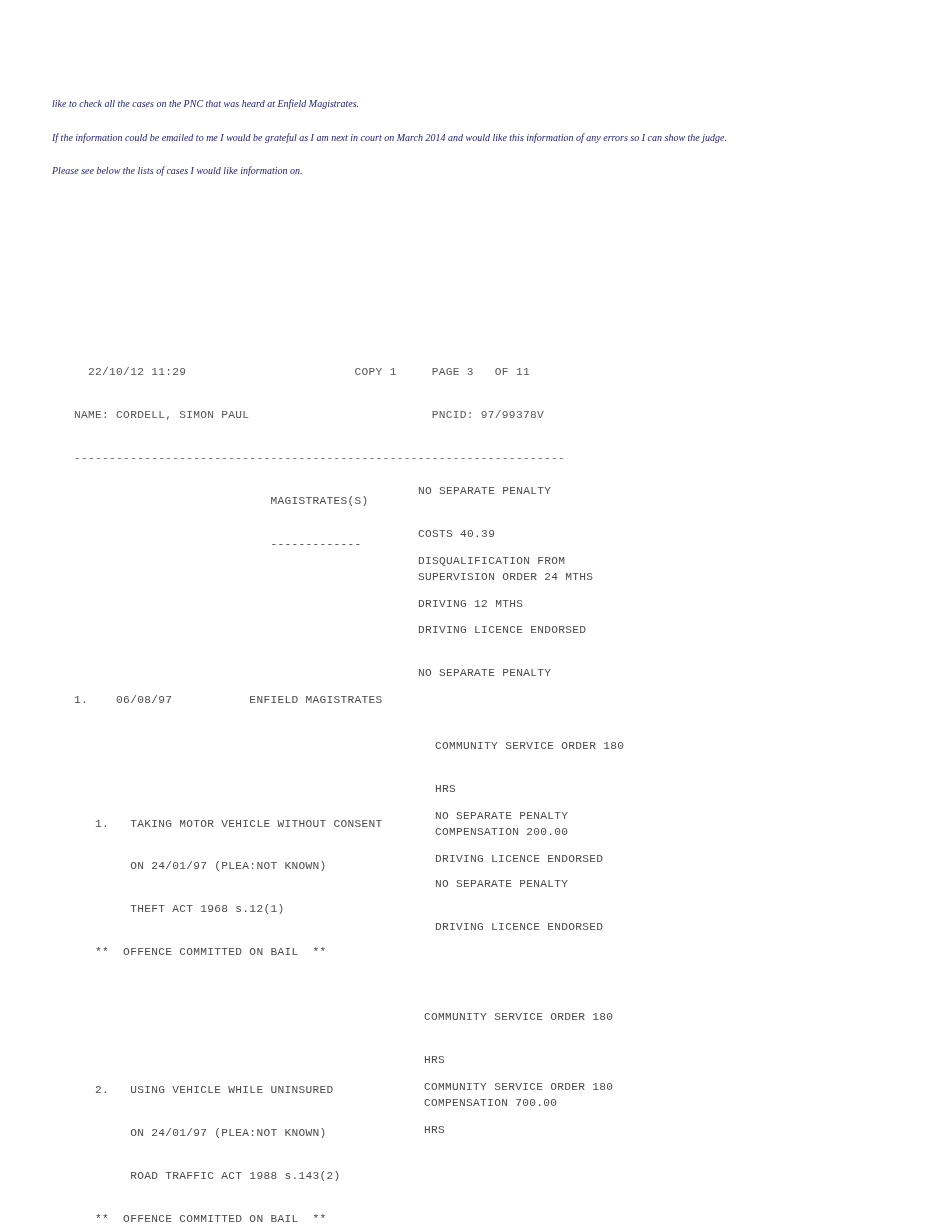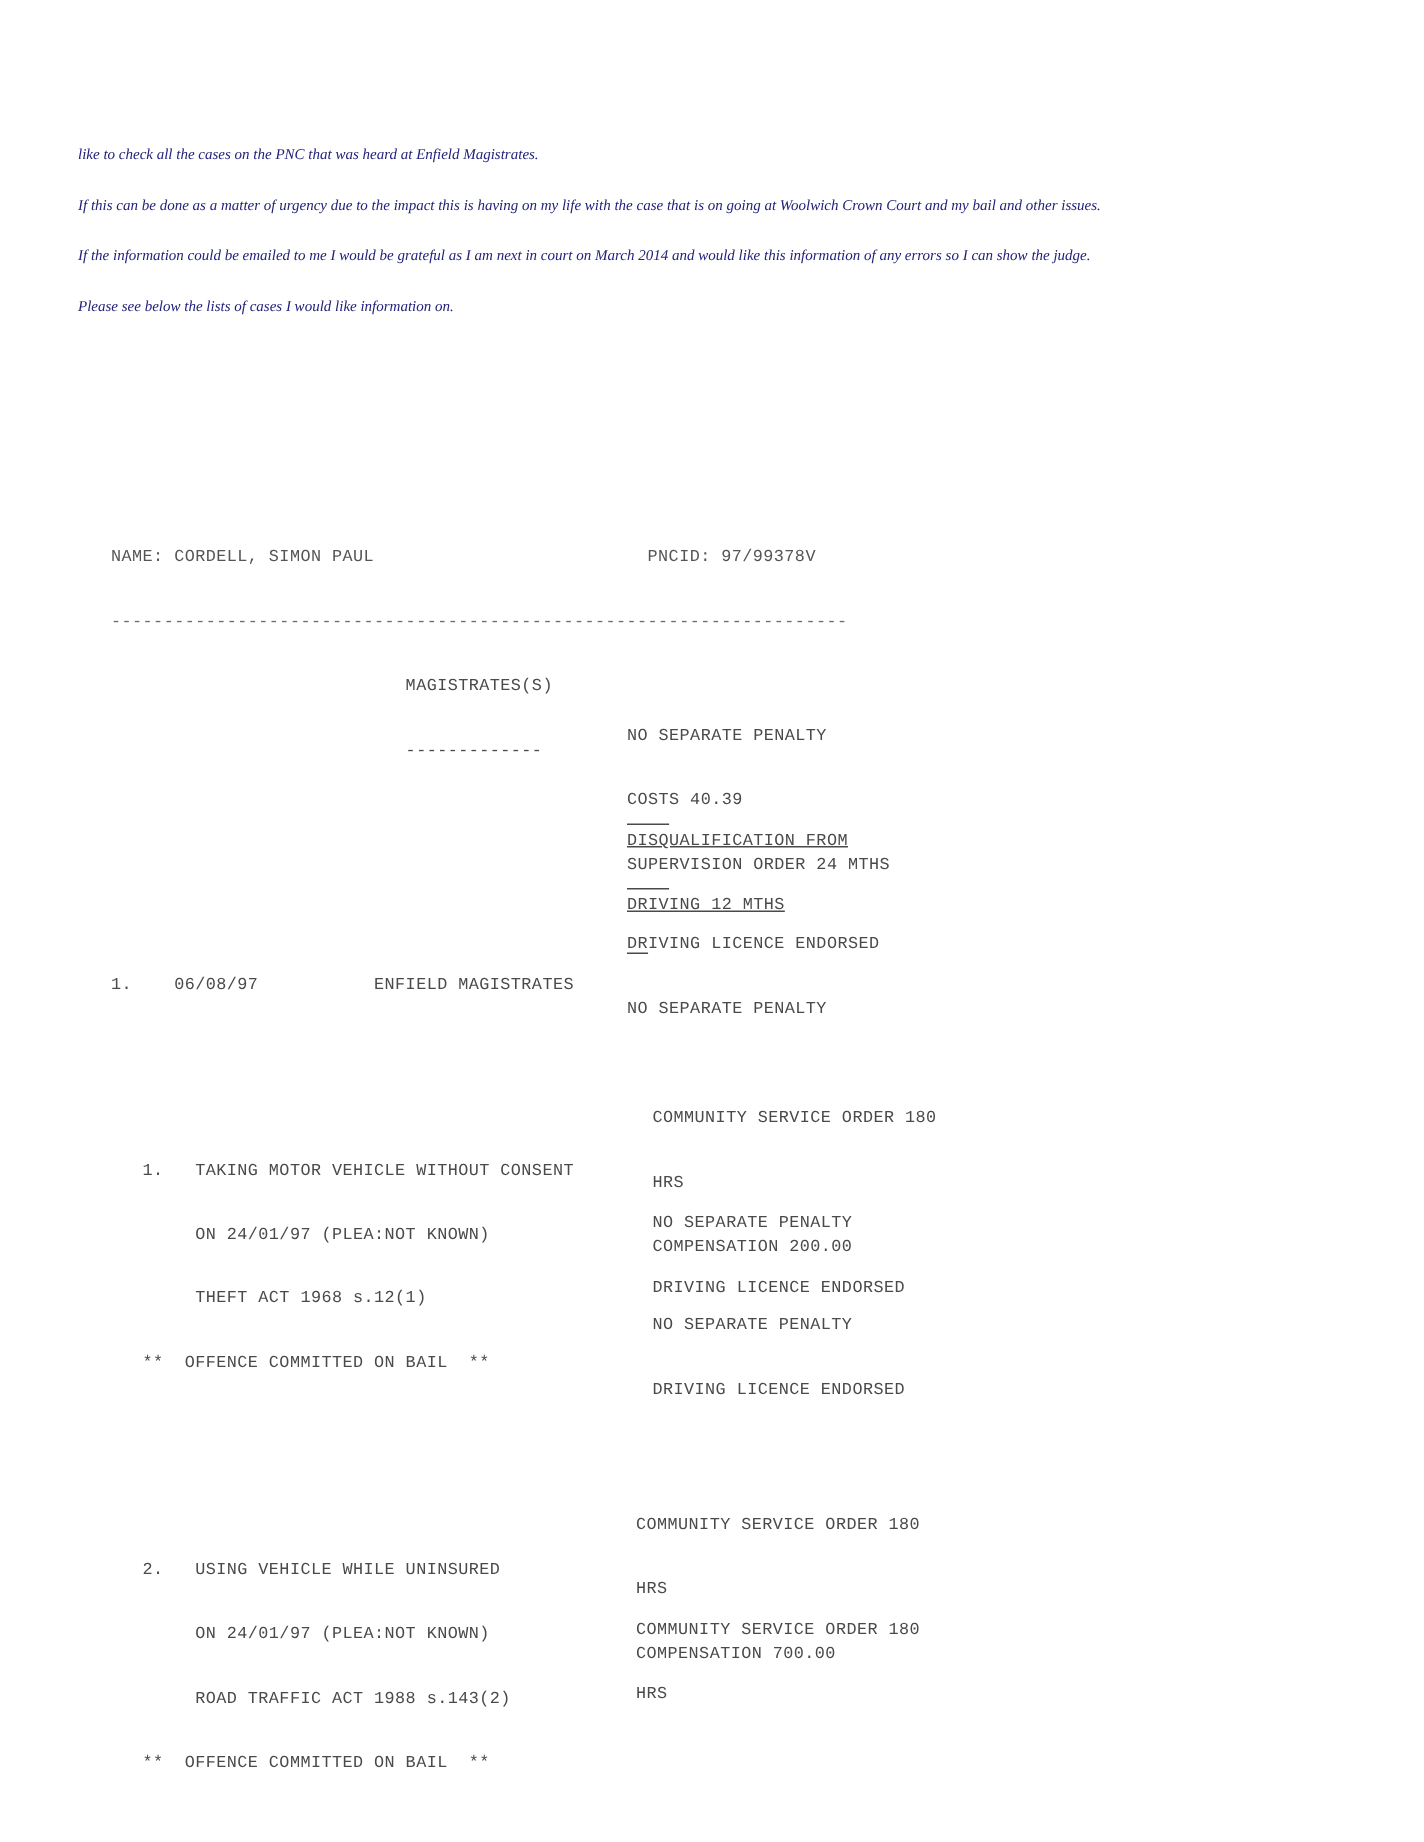--- a/index.html
+++ b/index.html
@@ -57,26 +57,26 @@
   .spacer-sm { height: 9px; }
   .spacer-md { height: 13px; }
 </style>
 </head>
 <body>
 
 <div class="page">
 
   <div class="letter">
     <p>like to check all the cases on the PNC that was heard at Enfield Magistrates.</p>
-    <p>If this can be done as a matter of urgency due to the impact this is having on my life with the case that is on going at Woolwich Crown Court and my bail and other issues.</p>
     <p>If the information could be emailed to me I would be grateful as I am next in court on March 2014 and would like this information of any errors so I can show the judge.</p>
     <p>Please see below the lists of cases I would like information on.</p>
   </div>
 
   <div class="pnc">
+    <div class="row hdr">    22/10/12 11:29                        COPY 1     PAGE 3   OF 11</div>
     <div class="row hdr">  NAME: CORDELL, SIMON PAUL                          PNCID: 97/99378V</div>
     <div class="row dim">  ----------------------------------------------------------------------</div>
     <div class="row">                              MAGISTRATES(S)</div>
     <div class="row">                              -------------</div>
 
     <div class="spacer-md"></div>
 
     
     <div class="blk">
       <div class="row">  1.    06/08/97           ENFIELD MAGISTRATES</div>
@@ -109,21 +109,21 @@
 
     
     
   </div>
 
   <div class="pnc" style="left:418px; top:455px; width:300px;">
     <div class="row">NO SEPARATE PENALTY</div>
     <div class="row">COSTS 40.39</div>
     <div class="row">SUPERVISION ORDER 24 MTHS</div>
   </div>
-  <div class="pnc" style="left:418px; top:525px; width:300px;text-decoration:underline;">
+  <div class="pnc" style="left:418px; top:525px; width:300px;">
     <div class="row">DISQUALIFICATION FROM</div>
     <div class="row">DRIVING 12 MTHS</div>
   </div>
   <div class="pnc" style="left:418px; top:594px; width:300px;">
     <div class="row">DRIVING LICENCE ENDORSED</div>
     <div class="row">NO SEPARATE PENALTY</div>
   </div>
 
   <div class="pnc" style="left:435px; top:710px; width:300px;">
     <div class="row">COMMUNITY SERVICE ORDER 180</div>

